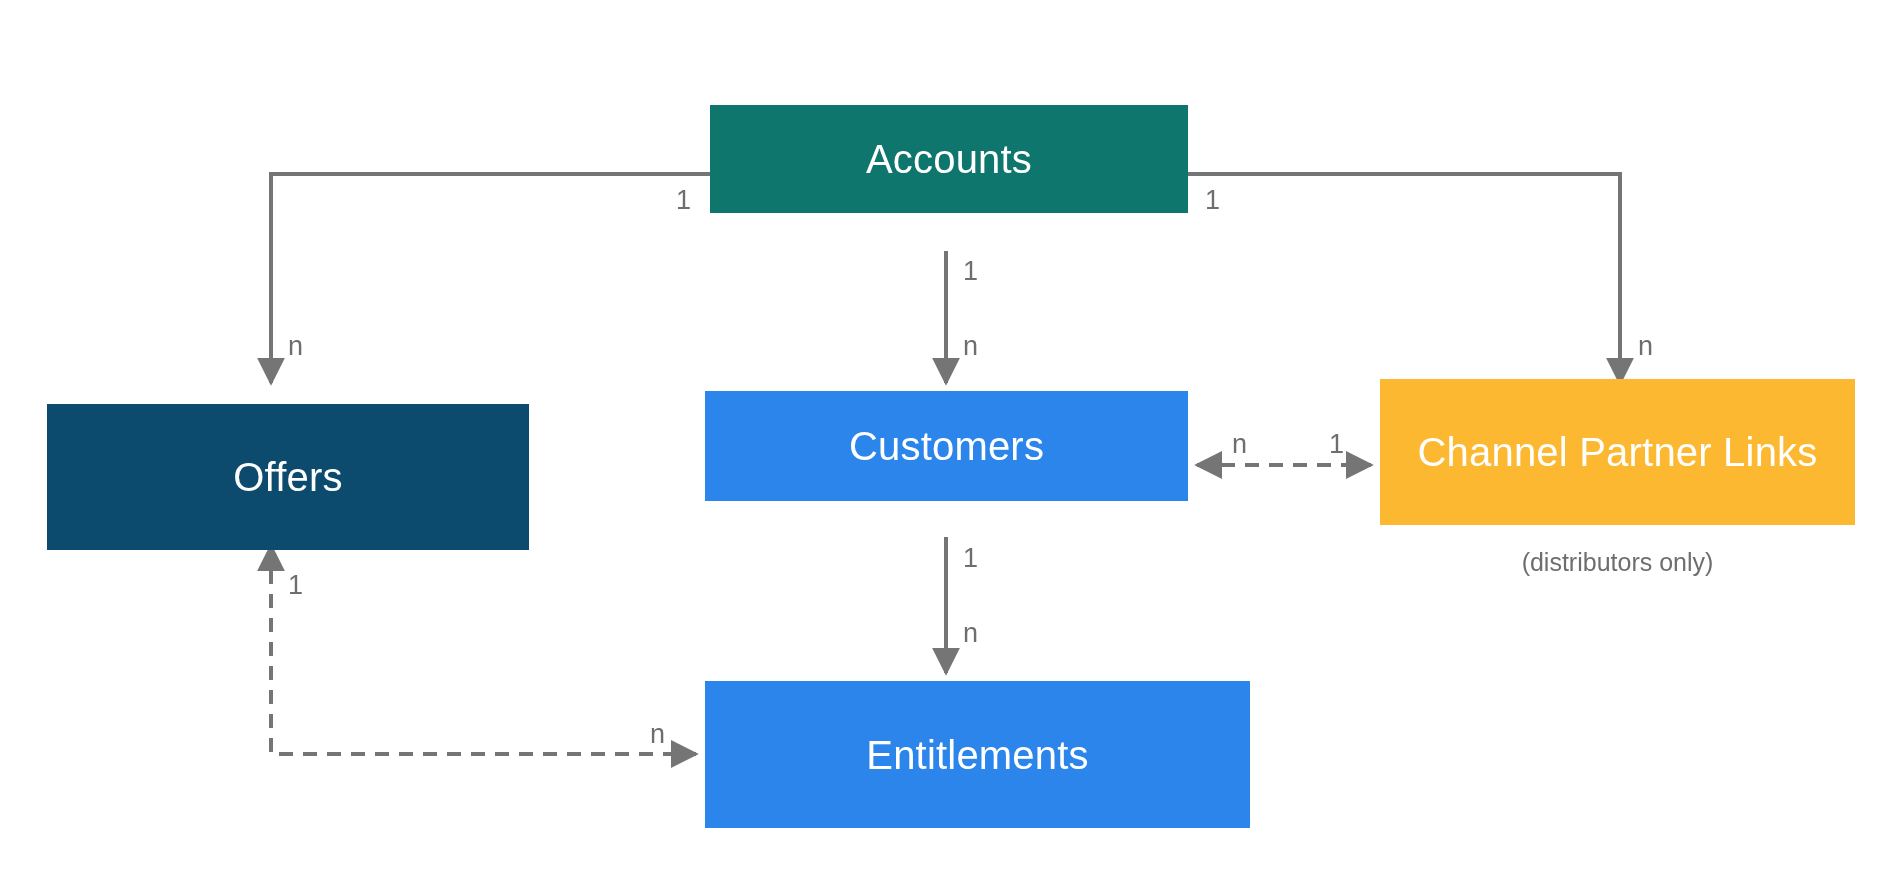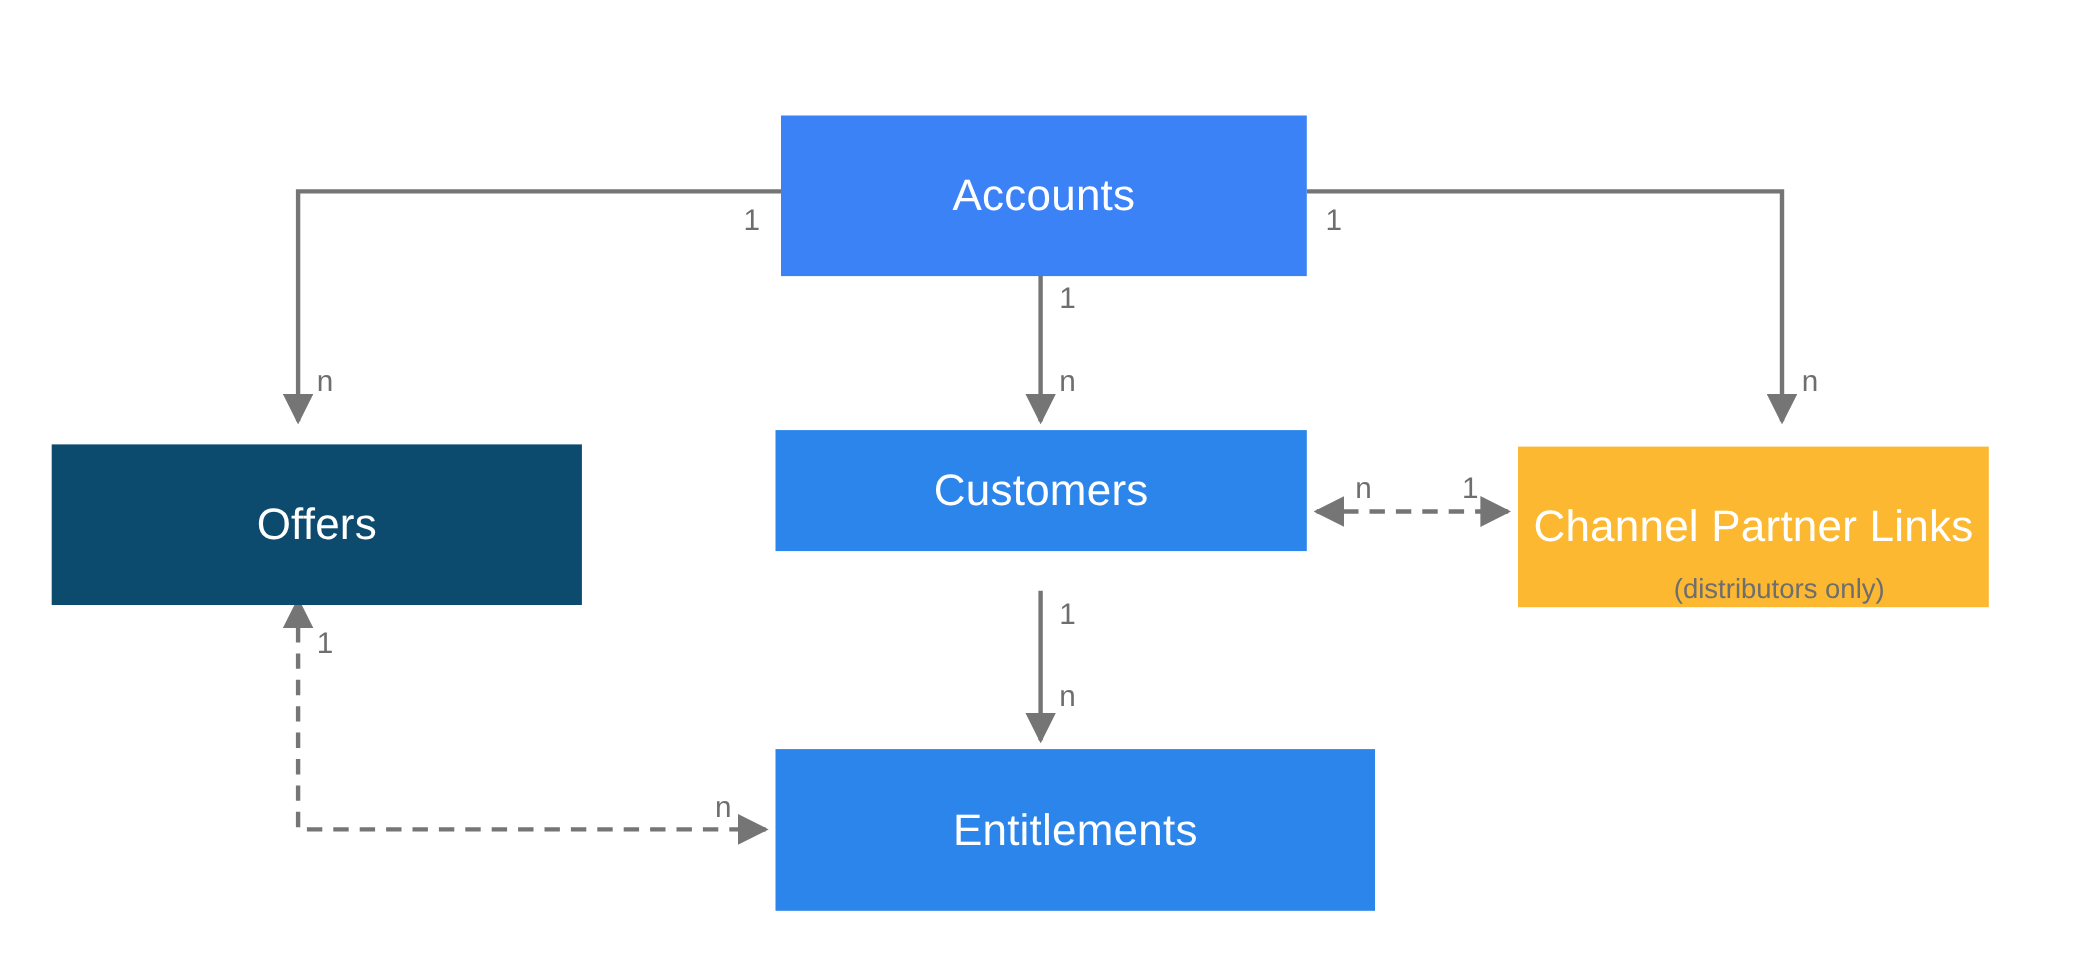--- a/index.html
+++ b/index.html
@@ -82,37 +82,37 @@
 
     <path d="M 1188 174 L 1620 174 L 1620 383" fill="none" stroke="#757575" stroke-width="4" marker-end="url(#arrow-end)"></path>
 
     <path d="M 946 537 L 946 673" fill="none" stroke="#757575" stroke-width="4" marker-end="url(#arrow-end)"></path>
 
     <path d="M 1197 465 L 1371 465" fill="none" stroke="#757575" stroke-width="4" stroke-dasharray="14 10" marker-start="url(#arrow-start)" marker-end="url(#arrow-end)"></path>
 
     <path d="M 271 546 L 271 754 L 696 754" fill="none" stroke="#757575" stroke-width="4" stroke-dasharray="14 10" marker-start="url(#arrow-start)" marker-end="url(#arrow-end)"></path>
   </svg>
 
-  <div class="node" style="left:710px; top:105px; width:478px; height:146px; background:#3b82f6;">
+  <div class="node" style="left:710px; top:105px; width:478px; height:108px; background:#0f766e;">
     <span class="node-label">Accounts</span>
   </div>
 
   <div class="node" style="left:31px; top:404px; width:482px; height:146px; background:#0c4a6e;margin-left:16px;">
     <span class="node-label">Offers</span>
   </div>
 
   <div class="node" style="left:705px; top:391px; width:483px; height:110px; background:#2b85ea;">
     <span class="node-label">Customers</span>
   </div>
 
-  <div class="node" style="left:1380px; top:406px; width:428px; height:146px; background:#fcb830;">
+  <div class="node" style="left:1380px; top:379px; width:475px; height:146px; background:#fcb830;">
     <span class="node-label">Channel Partner Links</span>
   </div>
 
-  <div class="node-caption" style="left:1380px; top:524px; width:475px;text-align:center;">(distributors only)</div>
+  <div class="node-caption" style="left:1380px; top:550px; width:475px;text-align:center;">(distributors only)</div>
 
   <div class="node" style="left:705px; top:681px; width:545px; height:147px; background:#2b85ea;">
     <span class="node-label">Entitlements</span>
   </div>
 
   <div class="edge-label" style="left:676px; top:187px;">1</div>
 
   <div class="edge-label" style="left:288px; top:333px;">n</div>
 
   <div class="edge-label" style="left:963px; top:258px;">1</div>

